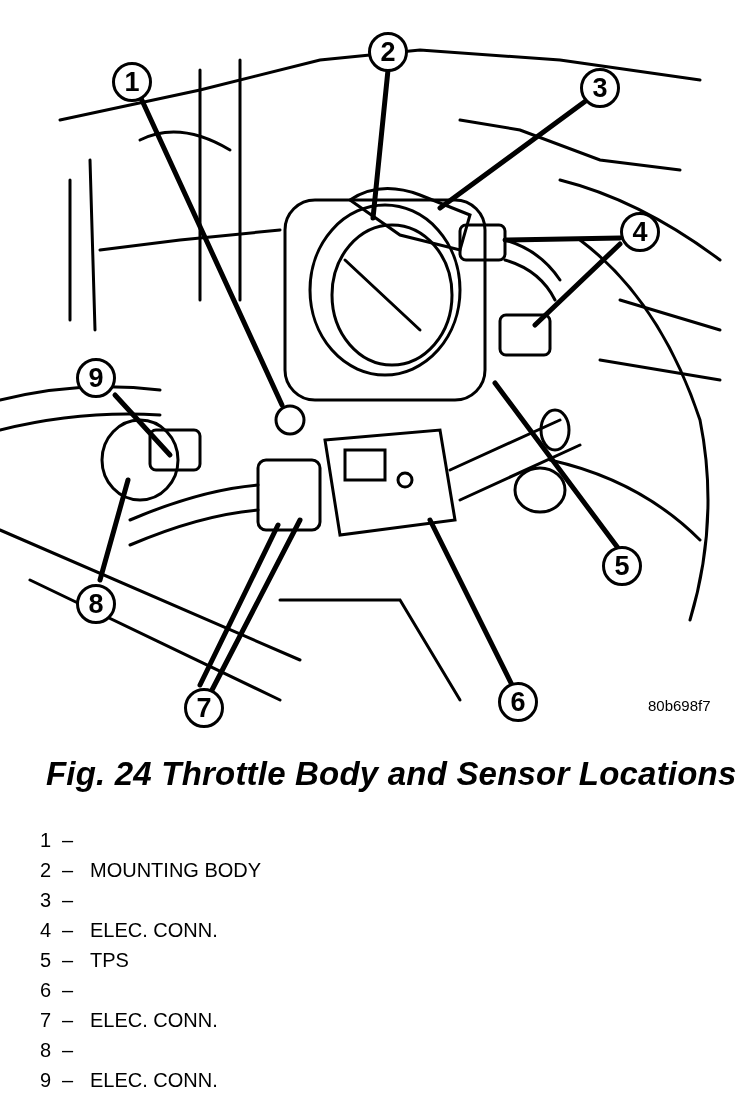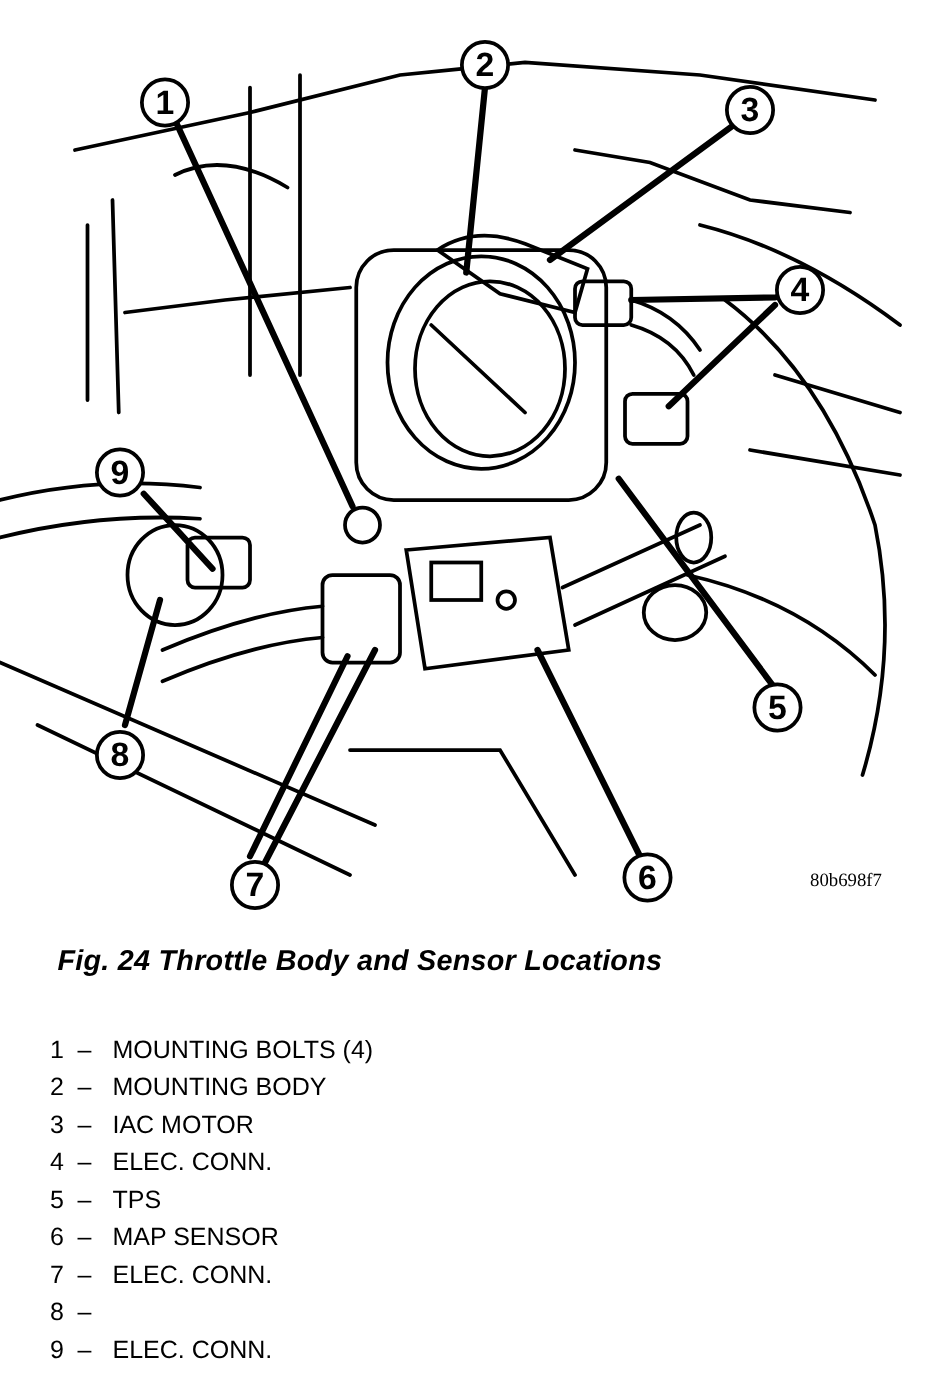--- a/index.html
+++ b/index.html
@@ -1,20 +1,20 @@
 <!DOCTYPE html>
 <html><head>
 <meta charset="utf-8">
 <style>
   html, body { margin:0; padding:0; background:#ffffff; }
   body { width:752px; height:1110px; position:relative; overflow:hidden; font-family:"Liberation Sans", sans-serif; color:#000; }
   #illustration { position:absolute; left:0; top:0; width:752px; height:740px; }
   .callout { position:absolute; width:40px; height:40px; border:3px solid #000; border-radius:50%; background:#fff; box-sizing:border-box; display:flex; align-items:center; justify-content:center; font-weight:bold; font-size:27px; font-family:"Liberation Sans", sans-serif; }
-  #fig-id { position:absolute; left:648px; top:697px; font-size:15px; font-family:Liberation Serif, serif; }
-  #caption { position:absolute; left:46px; top:755px; font-size:23px; font-weight:bold; font-style:italic; font-family:"Liberation Sans", sans-serif; letter-spacing:0.2px; }
+  #fig-id { position:absolute; left:648px; top:697px; font-size:15px; font-family:Liberation Sans, sans-serif; }
+  #caption { position:absolute; left:46px; top:755px; font-size:33px; font-weight:bold; font-style:italic; font-family:"Liberation Sans", sans-serif; letter-spacing:0.2px; }
   #legend { position:absolute; left:40px; top:828px; margin:0; padding:0; list-style:none; }
   #legend li { height:30px; font-size:20px; line-height:24px; display:flex; }
   #legend .num { width:22px; }
   #legend .dash { width:28px; text-align:left; }
 </style>
 </head>
 <body>
 
 <svg id="illustration" viewBox="0 0 752 740" xmlns="http://www.w3.org/2000/svg">
   <g fill="none" stroke="#000" stroke-width="3" stroke-linecap="round">
@@ -87,46 +87,43 @@
 <div class="callout" style="left:76px;top:584px;">8</div>
 <div class="callout" style="left:76px;top:358px;">9</div>
 
 <div id="fig-id">80b698f7</div>
 <div id="caption">Fig. 24 Throttle Body and Sensor Locations</div>
 
 <ul id="legend">
   <li>
       <span class="num">1</span>
       <span class="dash">–</span>
-      <span>MOUNTING BOLTS (4)</span>
     </li>
   <li>
       <span class="num">2</span>
       <span class="dash">–</span>
       <span>MOUNTING BODY</span>
     </li>
   <li>
       <span class="num">3</span>
       <span class="dash">–</span>
-      <span>IAC MOTOR</span>
     </li>
   <li>
       <span class="num">4</span>
       <span class="dash">–</span>
       <span>ELEC. CONN.</span>
     </li>
   <li>
       <span class="num">5</span>
       <span class="dash">–</span>
       <span>TPS</span>
     </li>
   <li>
       <span class="num">6</span>
       <span class="dash">–</span>
-      <span>MAP SENSOR</span>
     </li>
   <li>
       <span class="num">7</span>
       <span class="dash">–</span>
       <span>ELEC. CONN.</span>
     </li>
   <li>
       <span class="num">8</span>
       <span class="dash">–</span>
     </li>

